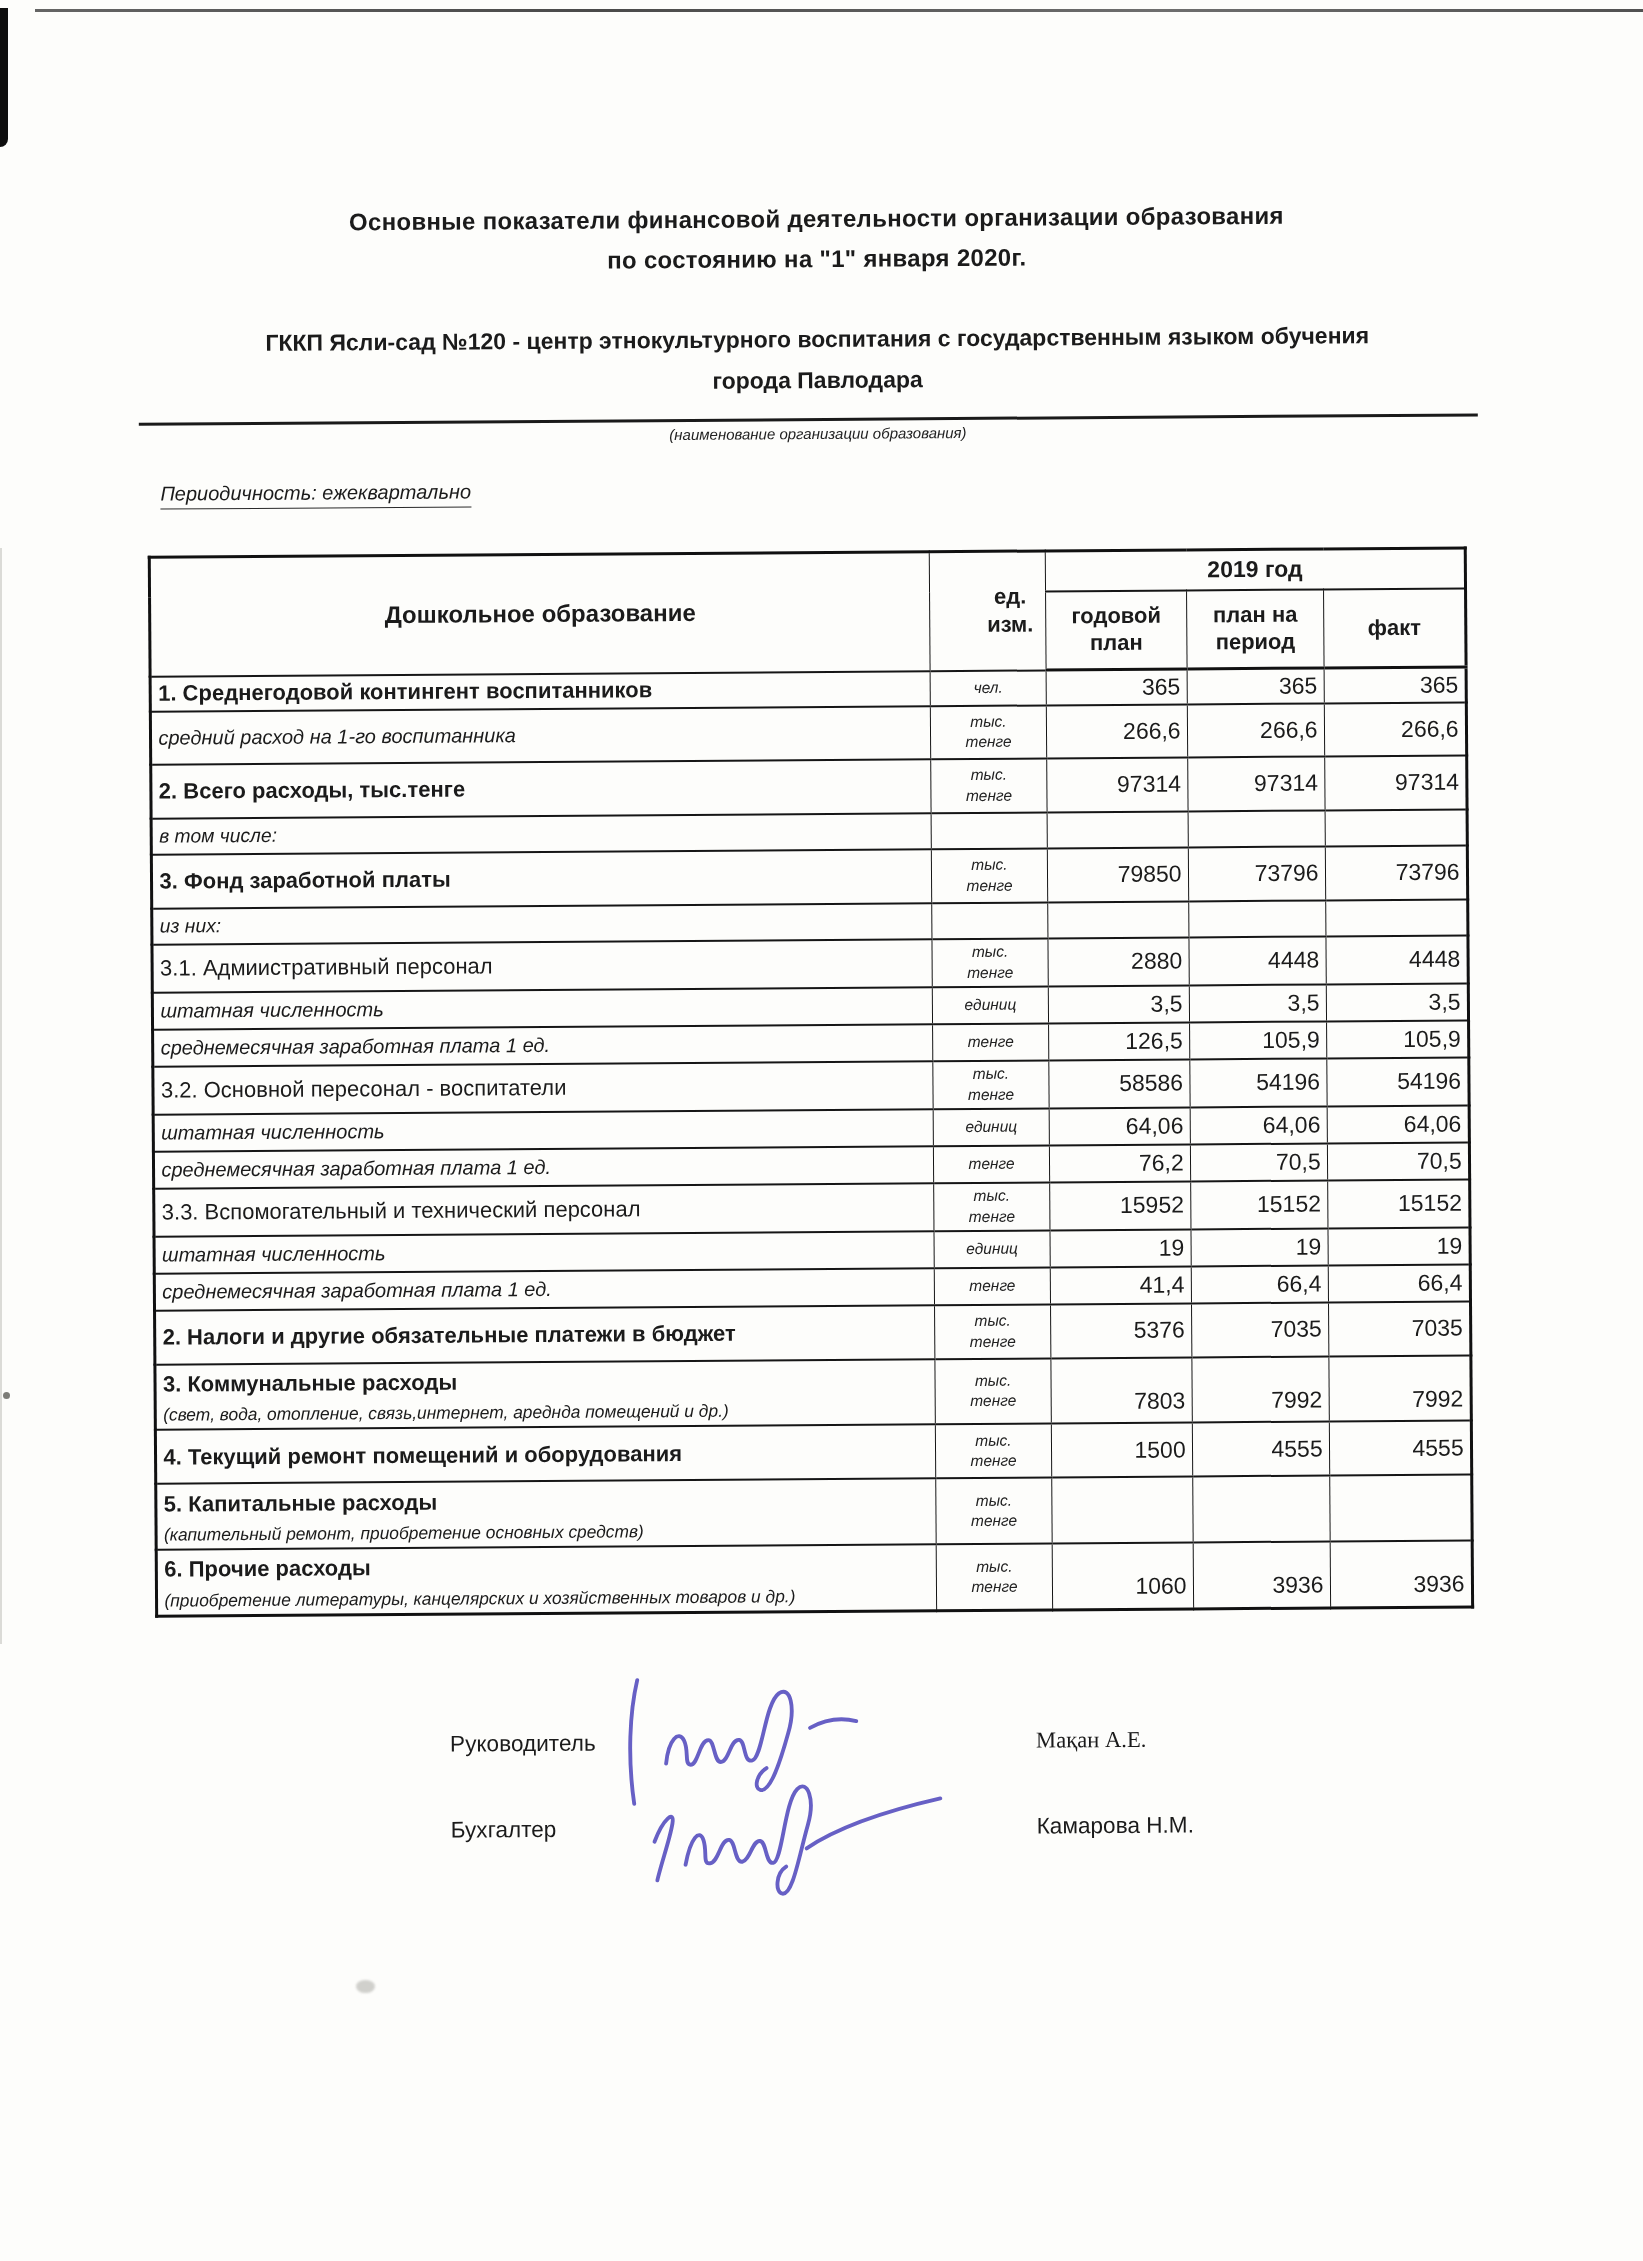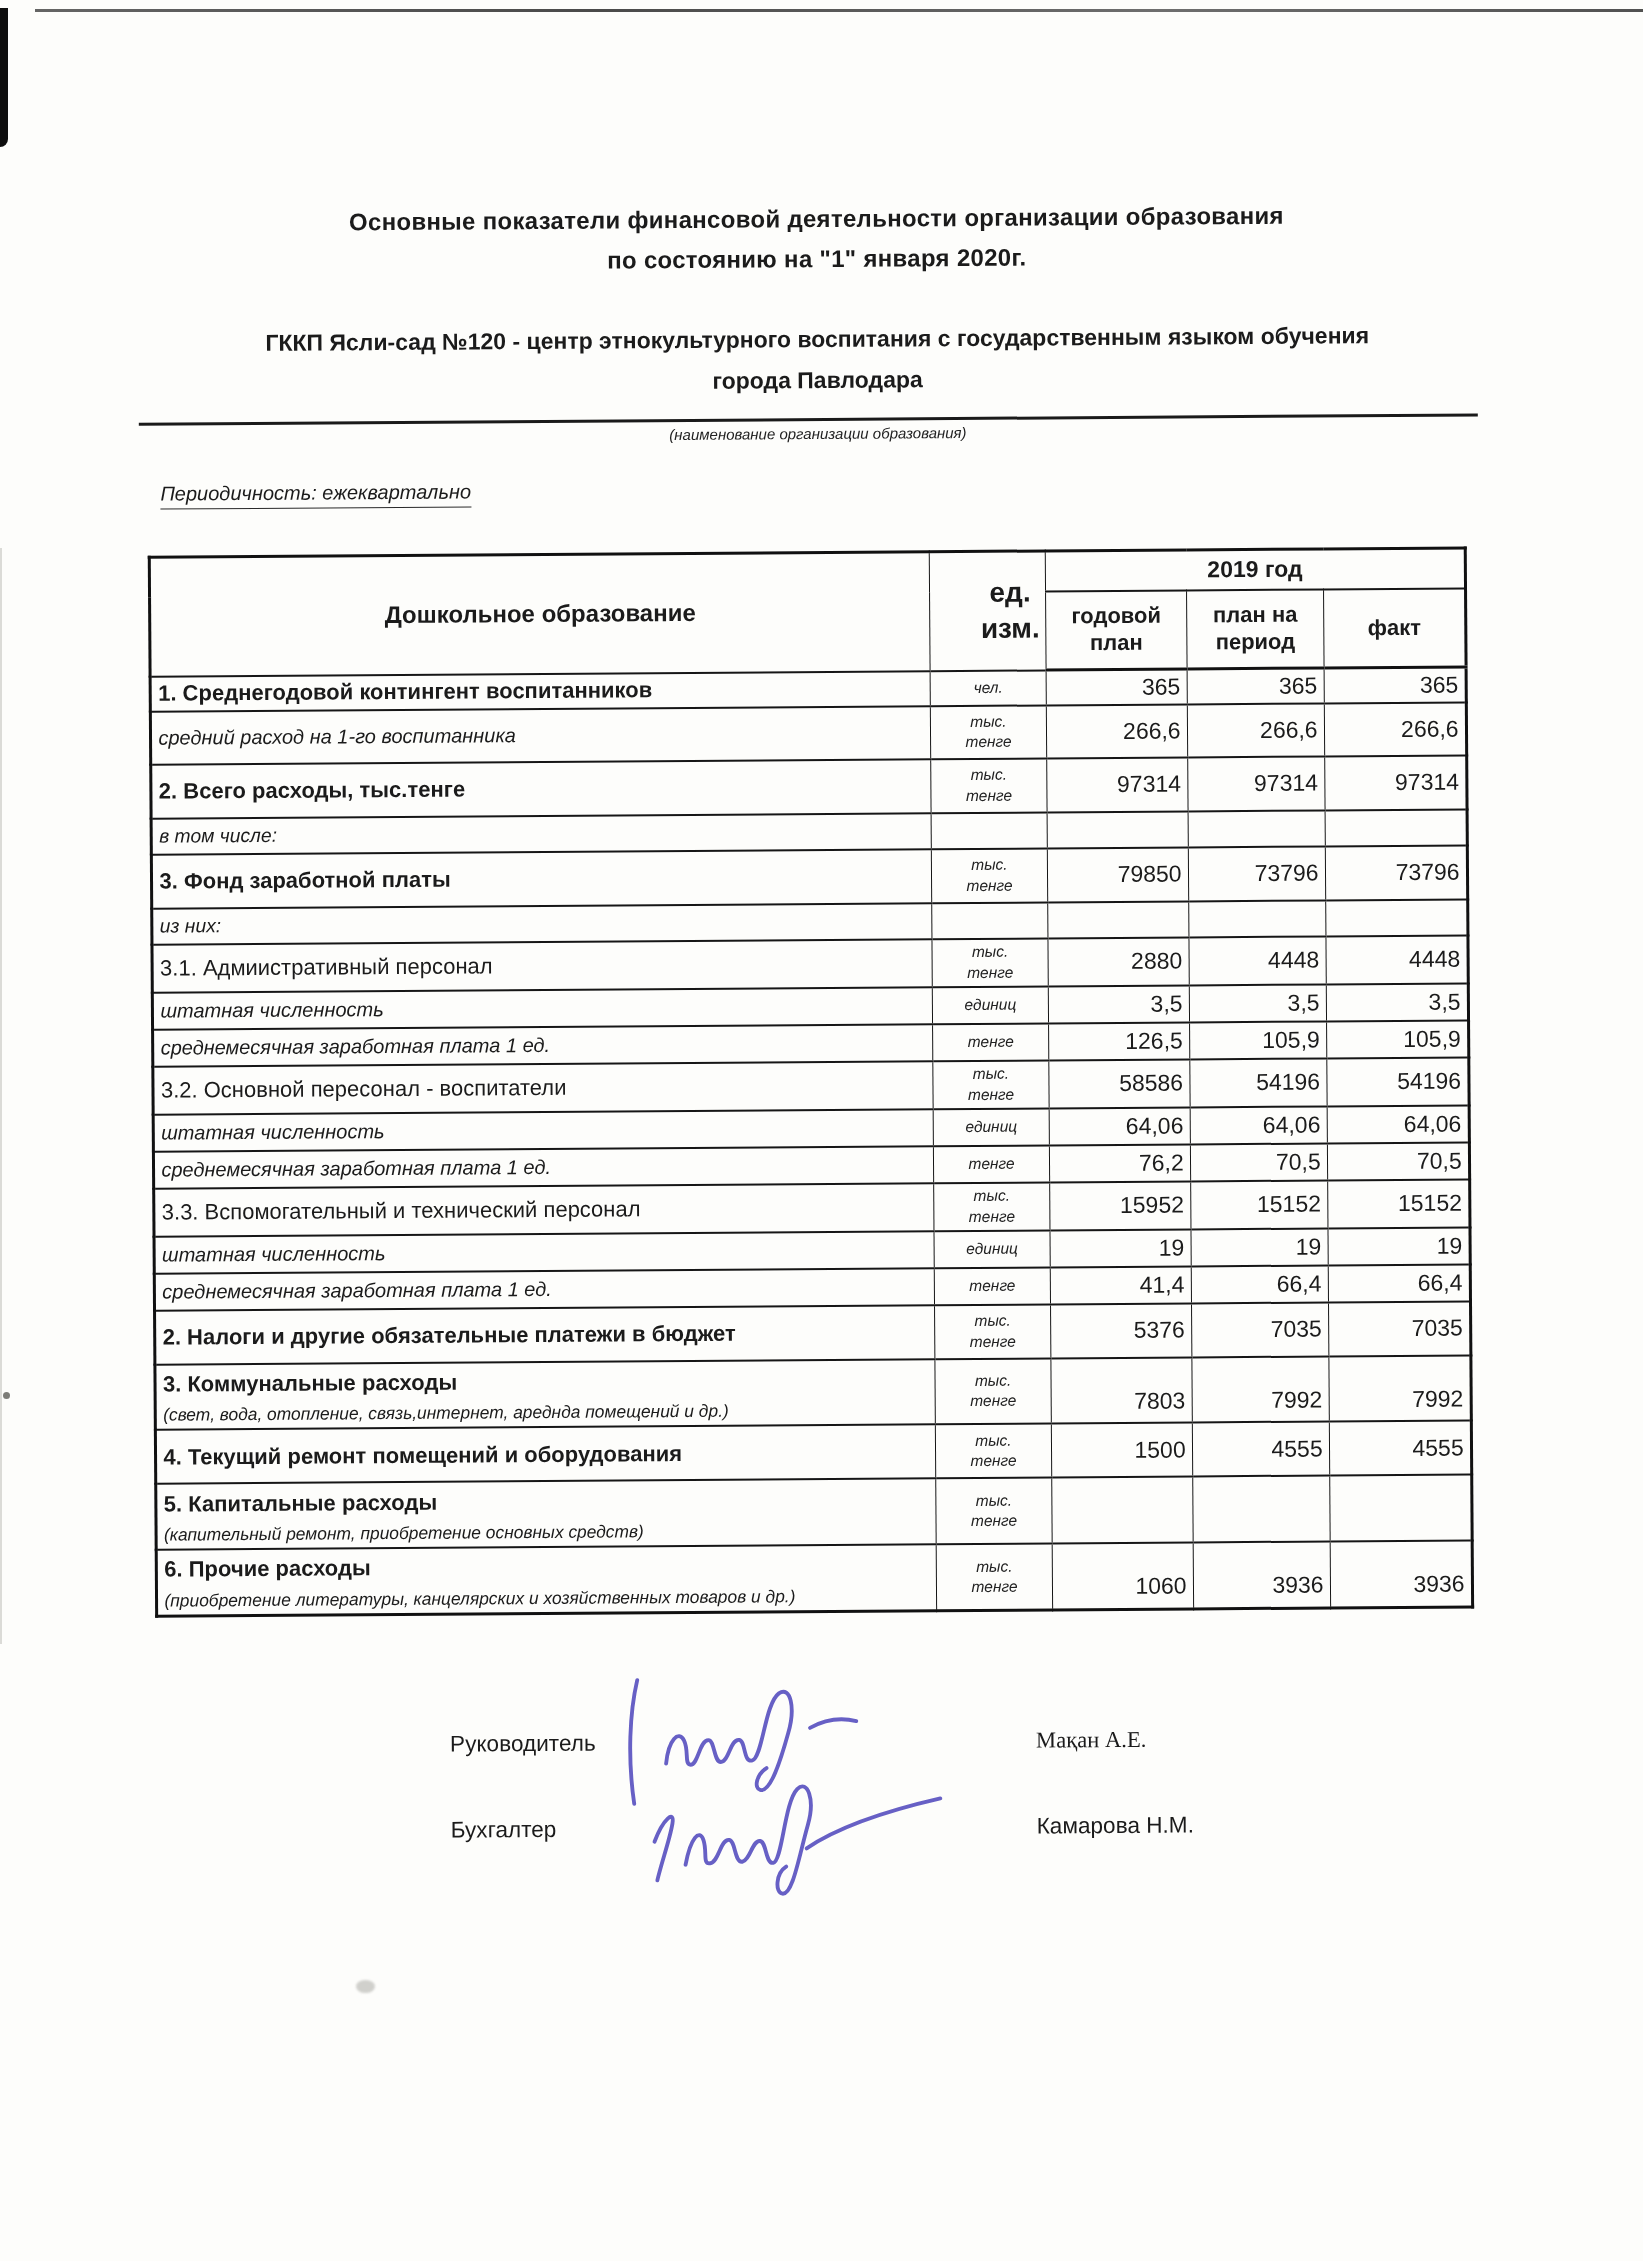--- a/index.html
+++ b/index.html
@@ -43,21 +43,21 @@
     border-collapse:collapse;table-layout:fixed;
   }
   table.report th, table.report td{
     border-left:1.3px solid #161616;border-right:1.3px solid #161616;
     border-top:2.6px solid #161616;border-bottom:2.6px solid #161616;
     overflow:hidden;
   }
   table.report{border:3.2px solid #111;}
   thead th{font-weight:bold;text-align:center;vertical-align:middle;background:#fdfdfb;}
   .h-ind{font-size:24px;}
-  .h-unit div{font-size:28px;line-height:1.3;margin-left:45px;}
+  .h-unit div{font-size:22px;line-height:1.3;margin-left:45px;}
   .h-year{font-size:23px;}
   tr.hrow-1{height:40px;}
   tr.hrow-2{height:79px;}
   .h-col{font-size:22px;line-height:1.2;padding:0 7.7px;}
   thead tr.hrow-2 th{border-bottom:3.9px solid #111;}
   
   td.label{text-align:left;vertical-align:middle;padding:3.9px 2.6px 3.9px 6.4px;}
   td.unit{text-align:center;vertical-align:middle;font-style:italic;font-size:15.5px;line-height:1.3;color:#222;}
   td.val{text-align:right;vertical-align:middle;padding-right:6.4px;font-size:23px;}
   .row-section .lab{font-weight:bold;font-size:22px;line-height:1.15;}

